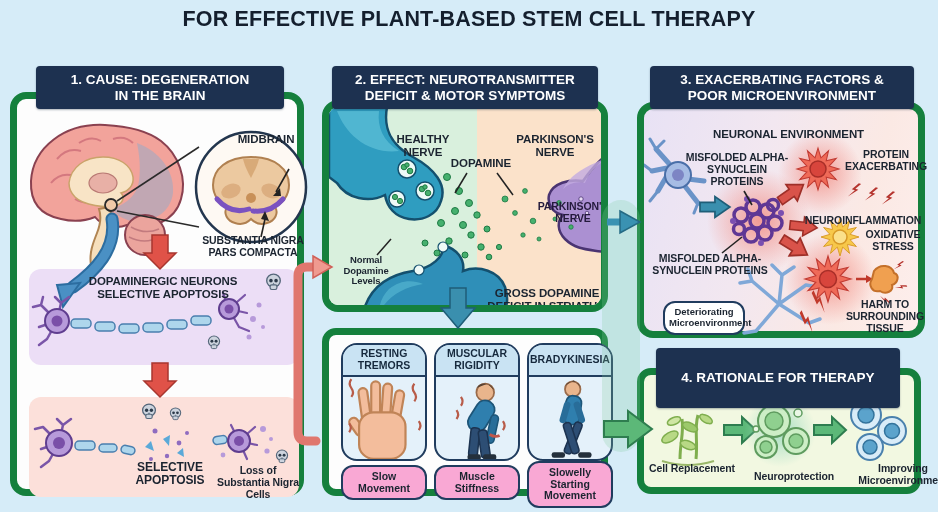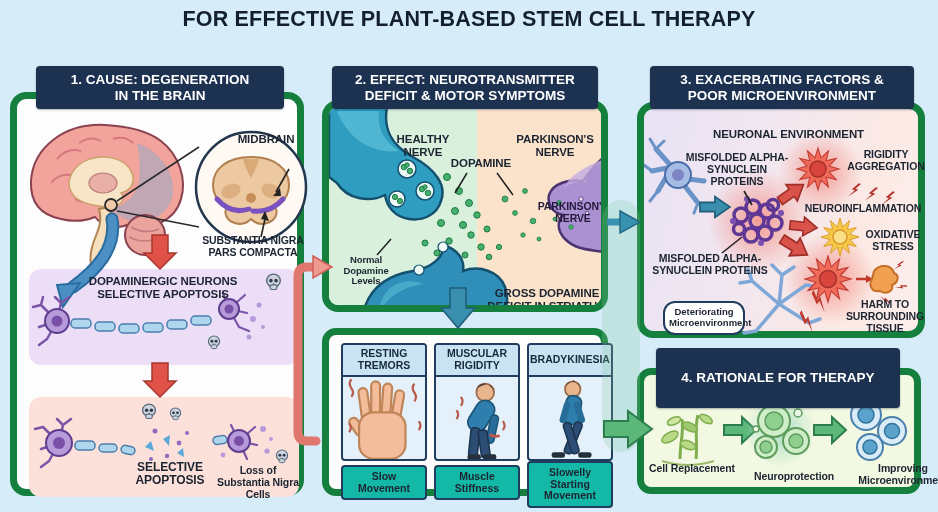--- a/index.html
+++ b/index.html
@@ -10,25 +10,25 @@
          color:#141f2e;line-height:1.13;letter-spacing:.2px;}
   .panel{background:#fdfdfd;border:7px solid #15803d;border-radius:16px;box-sizing:border-box;}
   .phead{background:#1d3150;border-radius:4px;color:#fff;font-weight:800;text-align:center;
          font-size:13.5px;line-height:1.15;padding:6px 6px;box-sizing:border-box;z-index:6;
          box-shadow:0 1px 2px rgba(20,40,60,.35);}
   .lbl{font-weight:800;text-align:center;line-height:1.12;color:#1b2430;letter-spacing:-.1px;}
   .lbl.sm{font-size:10.5px;}
   .lbl.xs{font-size:9.5px;}
   .lbl.md{font-size:11.5px;}
   .softbox{border-radius:12px;}
-  .card{border:2.5px solid #203c5e;border-radius:4px;background:#e4f1fa;overflow:hidden;box-sizing:border-box;}
+  .card{border:2.5px solid #203c5e;border-radius:16px;background:#e4f1fa;overflow:hidden;box-sizing:border-box;}
   .cardhead{background:#c9e3f3;height:32px;display:flex;align-items:center;justify-content:center;
             font-weight:800;font-size:10.5px;text-align:center;line-height:1.1;color:#16293d;
             border-bottom:2px solid #203c5e;padding:0 2px;box-sizing:border-box;}
-  .caption{border:2.5px solid #203c5e;border-radius:4px;background:#14b8a6;font-weight:800;
+  .caption{border:2.5px solid #203c5e;border-radius:12px;background:#f9a8d4;font-weight:800;
            font-size:10.5px;text-align:center;line-height:1.1;padding:4px 2px;box-sizing:border-box;}
   .bubble{background:#fff;border:2px solid #203c5e;border-radius:12px;font-weight:700;
           font-size:9.5px;text-align:center;line-height:1.15;padding:4px 4px;box-sizing:border-box;}
   svg{display:block;}
   .noptr{pointer-events:none;}
 </style>
 </head>
 <body>
 
 <div class="canvas">
@@ -429,22 +429,22 @@
       </g>
 
       <g fill="#c0392b">
         <use href="#bolt" transform="translate(162,192) rotate(-55) scale(1.1)"></use>
         <use href="#bolt" transform="translate(150,212) rotate(-55) scale(1.1)"></use>
       </g>
     </svg>
 
     <div class="abs lbl md" style="left:42px;top:19px;width:205px;">NEURONAL ENVIRONMENT</div>
     <div class="abs lbl sm" style="left:38px;top:43px;width:110px;">MISFOLDED ALPHA-SYNUCLEIN PROTEINS</div>
-    <div class="abs lbl sm" style="left:200px;top:40px;width:84px;">RIGIDITY AGGREGATION</div>
-    <div class="abs lbl sm" style="left:150px;top:94px;width:138px;">NEUROINFLAMMATION</div>
+    <div class="abs lbl sm" style="left:200px;top:40px;width:84px;">PROTEIN EXACERBATING</div>
+    <div class="abs lbl sm" style="left:150px;top:106px;width:138px;">NEUROINFLAMMATION</div>
     <div class="abs lbl sm" style="left:210px;top:120px;width:78px;">OXIDATIVE STRESS</div>
     <div class="abs lbl sm" style="left:190px;top:190px;width:102px;">HARM TO SURROUNDING TISSUE</div>
     <div class="abs lbl sm" style="left:2px;top:144px;width:128px;">MISFOLDED ALPHA-SYNUCLEIN PROTEINS</div>
     <div class="abs bubble" style="left:6px;top:192px;width:82px;margin-left:13px;">Deteriorating Microenvironment</div>
   </div>
 
   <div class="abs phead" style="left:650px;top:66px;width:264px;">
     <div>3. EXACERBATING FACTORS &amp;</div>
     <div>POOR MICROENVIRONMENT</div>
   </div>

